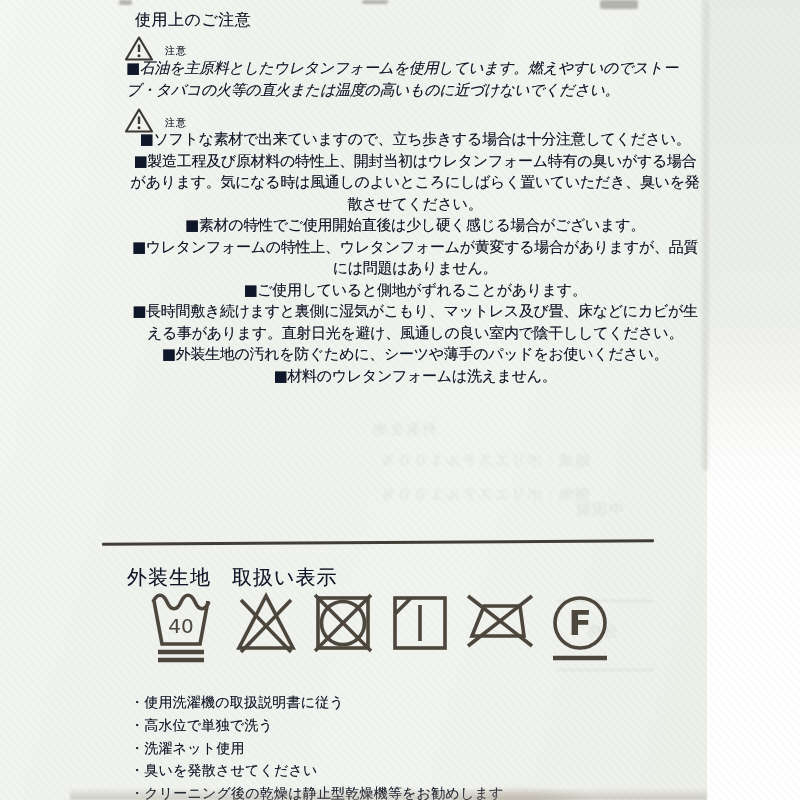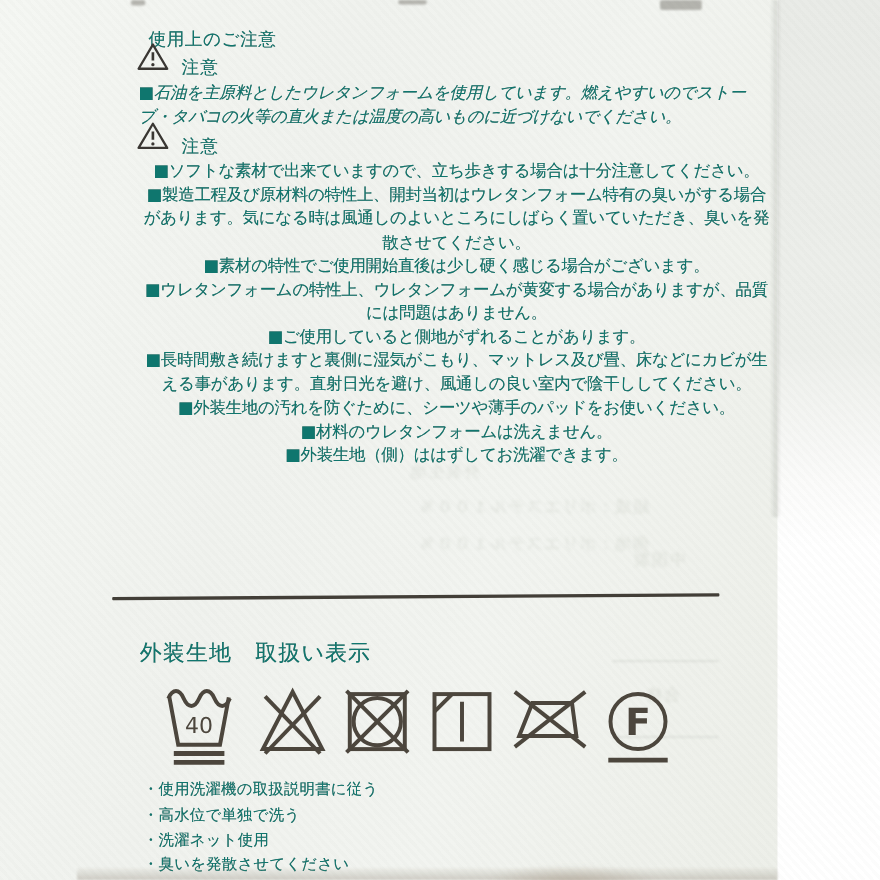--- a/index.html
+++ b/index.html
@@ -42,33 +42,33 @@
     border-radius: 50%;
     background: radial-gradient(ellipse at center, rgba(168,155,138,0.55) 0%, rgba(168,155,138,0) 70%);
     filter: blur(2px);
   }
   .edge-mark { position: absolute; background: #6a675f; opacity: 0.45; filter: blur(1.2px); border-radius: 2px; }
   .edge-mark.m1 { left: 119px; top: 0; width: 13px; height: 5px; }
   .edge-mark.m2 { left: 362px; top: 0; width: 26px; height: 4px; }
   .edge-mark.m3 { left: 600px; top: 0; width: 38px; height: 9px; }
 
   
-  .ink { color: #0f766e; text-shadow: 0 0 0.5px rgba(58,55,51,0.55); margin-top: 16px; }
+  .ink { color: #0f172a; text-shadow: 0 0 0.5px rgba(58,55,51,0.55); }
 
   .doc-title {
     position: absolute; left: 135px; top: 10px;
     font-size: 16px; letter-spacing: 0.5px;
   }
   .caution-row {
     position: absolute; left: 124px;
     display: flex; align-items: center; gap: 11px;
   }
   .caution-row.c1 { top: 35px; }
   .caution-row.c2 { top: 107px; }
-  .caution-label { font-size: 16px; letter-spacing: 1px; }
+  .caution-label { font-size: 10px; letter-spacing: 1px; }
 
   .body-par {
     position: absolute; left: 126px; width: 578px;
     font-size: 15px; line-height: 21.5px; letter-spacing: -0.3px;
     text-align: left;
   }
   .body-par p { margin: 0; }
   .par1 { top: 58px; font-style: italic; }
   .items2 { top: 129px; text-align: center; }
 
@@ -76,21 +76,21 @@
     position: absolute; left: 102px; top: 541px; width: 552px; height: 2.5px;
     background: #423e37; transform: rotate(-0.35deg);
     border-radius: 1px;
   }
   .fabric-heading {
     position: absolute; left: 127px; top: 564px;
     font-size: 20px; letter-spacing: 1px;
   }
 
   .symbols-row {
-    position: absolute; left: 148px; top: 619px;
+    position: absolute; left: 148px; top: 586px;
     display: flex; align-items: flex-start; gap: 11px; justify-content: space-between;
   }
   .care-symbol svg { display: block; }
   .care-symbol .shape { stroke: #4c463d; stroke-width: 3.6; fill: none; stroke-linecap: butt; stroke-linejoin: miter; }
   .care-symbol .thick { stroke: #4c463d; stroke-width: 4.4; fill: none; }
   .care-symbol text { fill: #4c463d; font-family: "DejaVu Sans", sans-serif; }
 
   .care-notes {
     position: absolute; left: 130px; top: 691px;
     font-size: 14px; line-height: 22.8px; letter-spacing: 0.2px;
@@ -166,21 +166,20 @@
 
   <div class="body-par items2 ink">
     <p>■ソフトな素材で出来ていますので、立ち歩きする場合は十分注意してください。</p>
     <p>■製造工程及び原材料の特性上、開封当初はウレタンフォーム特有の臭いがする場合があります。気になる時は風通しのよいところにしばらく置いていただき、臭いを発散させてください。</p>
     <p>■素材の特性でご使用開始直後は少し硬く感じる場合がございます。</p>
     <p>■ウレタンフォームの特性上、ウレタンフォームが黄変する場合がありますが、品質には問題はありません。</p>
     <p>■ご使用していると側地がずれることがあります。</p>
     <p>■長時間敷き続けますと裏側に湿気がこもり、マットレス及び畳、床などにカビが生える事があります。直射日光を避け、風通しの良い室内で陰干ししてください。</p>
     <p>■外装生地の汚れを防ぐために、シーツや薄手のパッドをお使いください。</p>
     <p>■材料のウレタンフォームは洗えません。</p>
-    <p>■外装生地（側）ははずしてお洗濯できます。</p>
   </div>
 
   <div class="divider"></div>
 
   <div class="fabric-heading ink">外装生地　取扱い表示</div>
 
   <div class="symbols-row">
 
     <span class="care-symbol">
       <svg width="74" height="84" viewBox="0 0 74 84">

